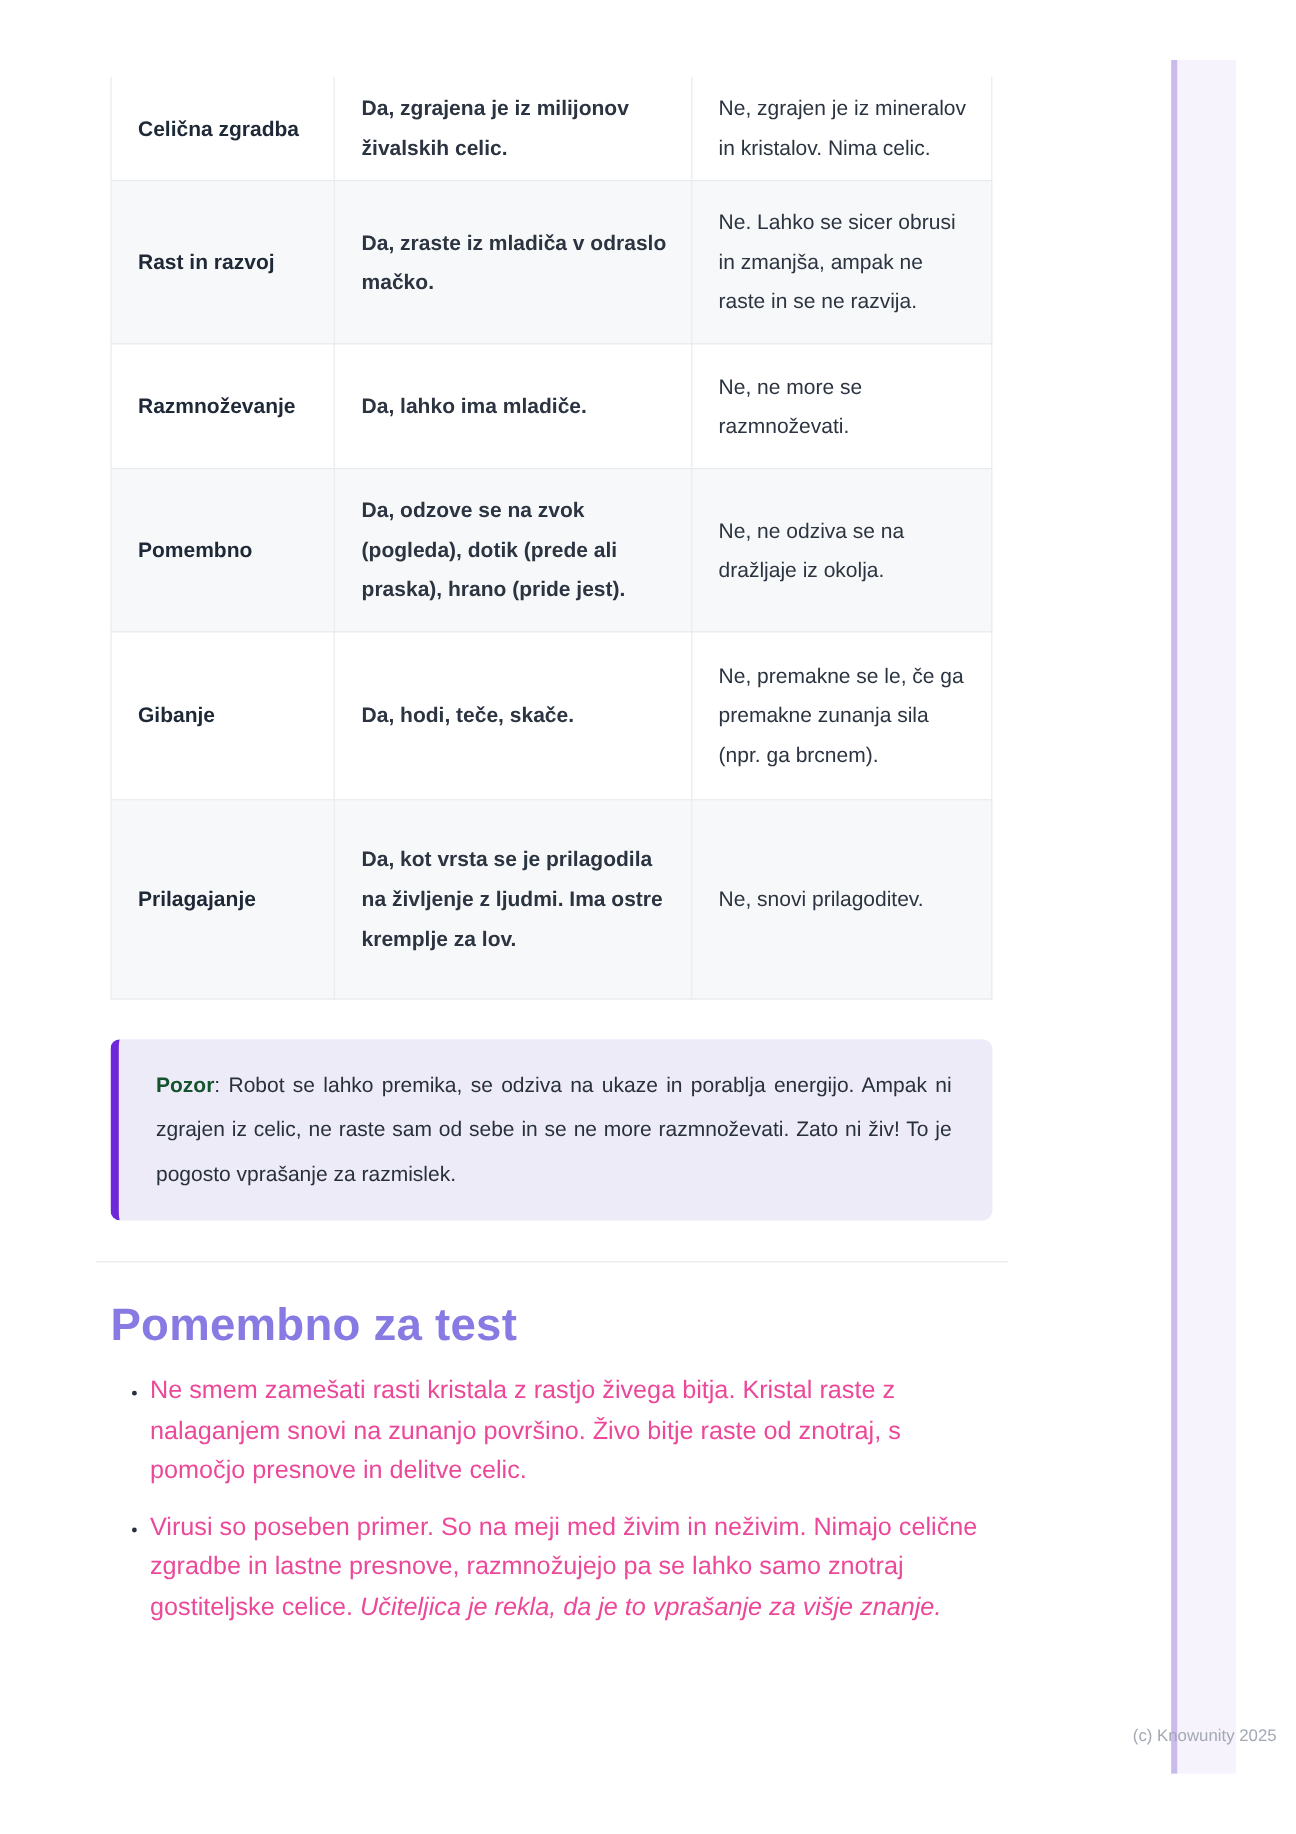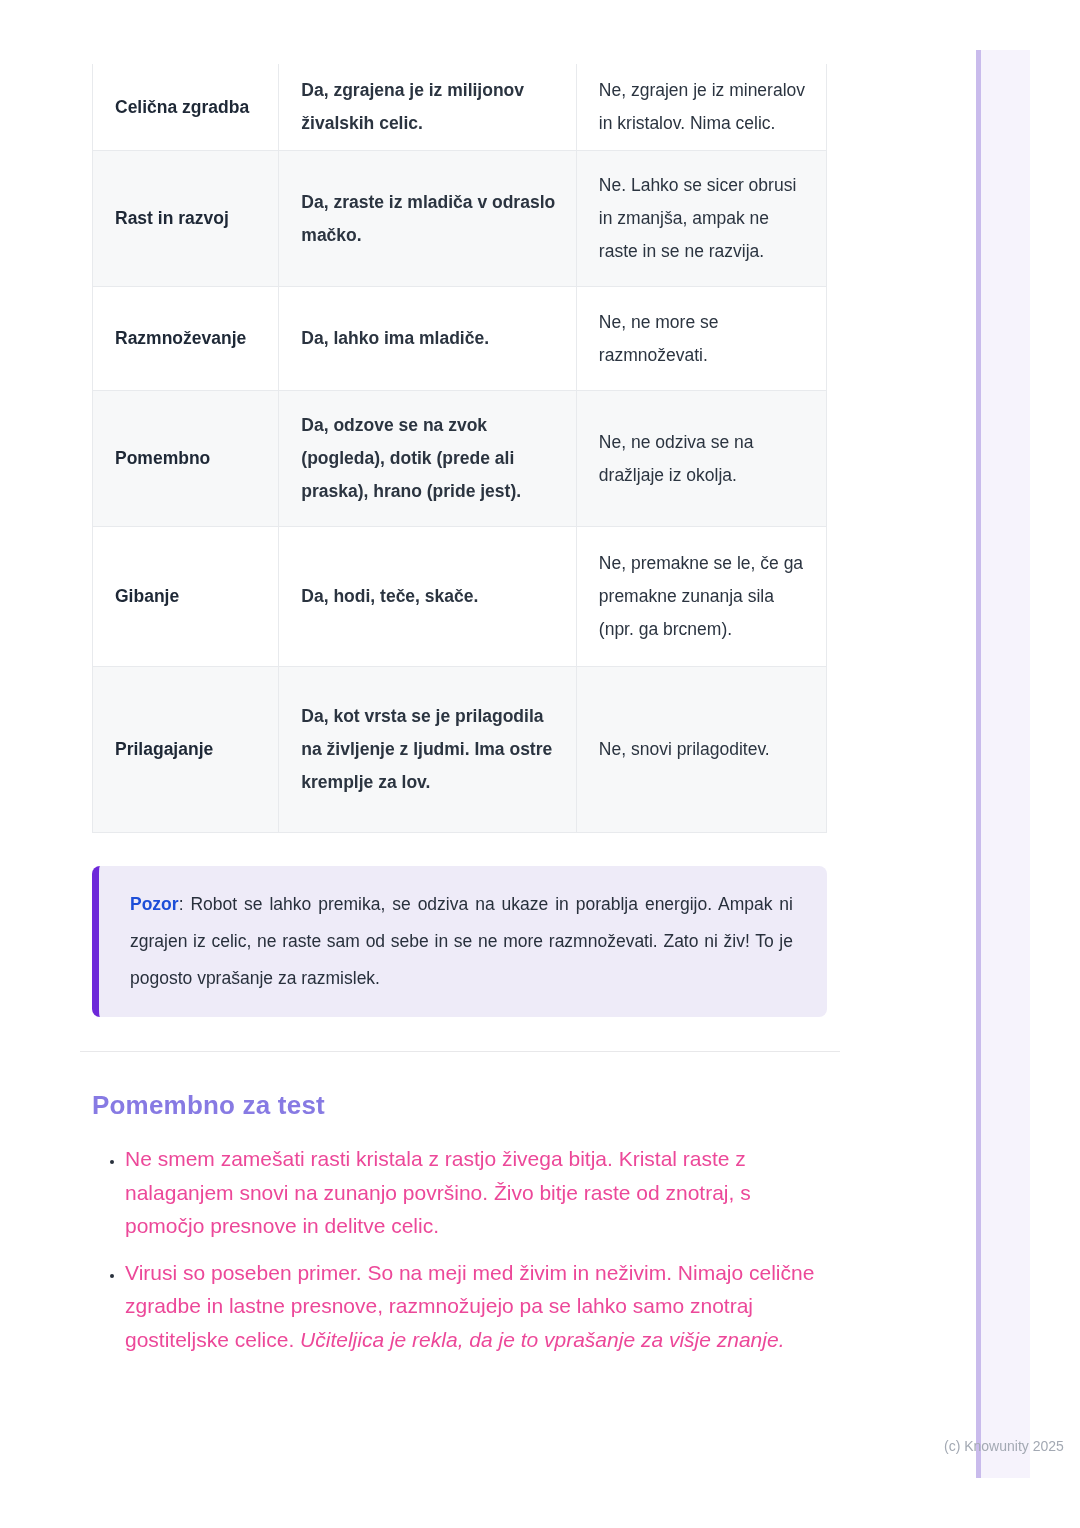--- a/index.html
+++ b/index.html
@@ -48,35 +48,35 @@
     width: 735px;
     background: #eeebf8;
     border-left: 7px solid #6d28d9;
     border-radius: 8px;
     padding: 20px 34px 20px 31px;
     font-size: 17.5px;
     line-height: 37px;
     text-align: justify;
     color: #28303c;
   }
-  .callout b { font-weight: 700; color: #1d4ed8; }
+  .callout b { font-weight: 700; color: #14532d; }
 
   
   .divider {
     margin-top: 34px;
     margin-left: -12px;
     width: 760px;
     border-top: 1px solid #e8e8ea;
     height: 0;
   }
 
   
   h2.section-heading {
     margin-top: 36px;
-    font-size: 26px;
+    font-size: 38px;
     line-height: 34px;
     font-weight: 700;
     color: #877ae3;
     letter-spacing: 0.2px;
   }
 
   
   ul.bullets {
     margin-top: 20px;
     padding-left: 33px;

